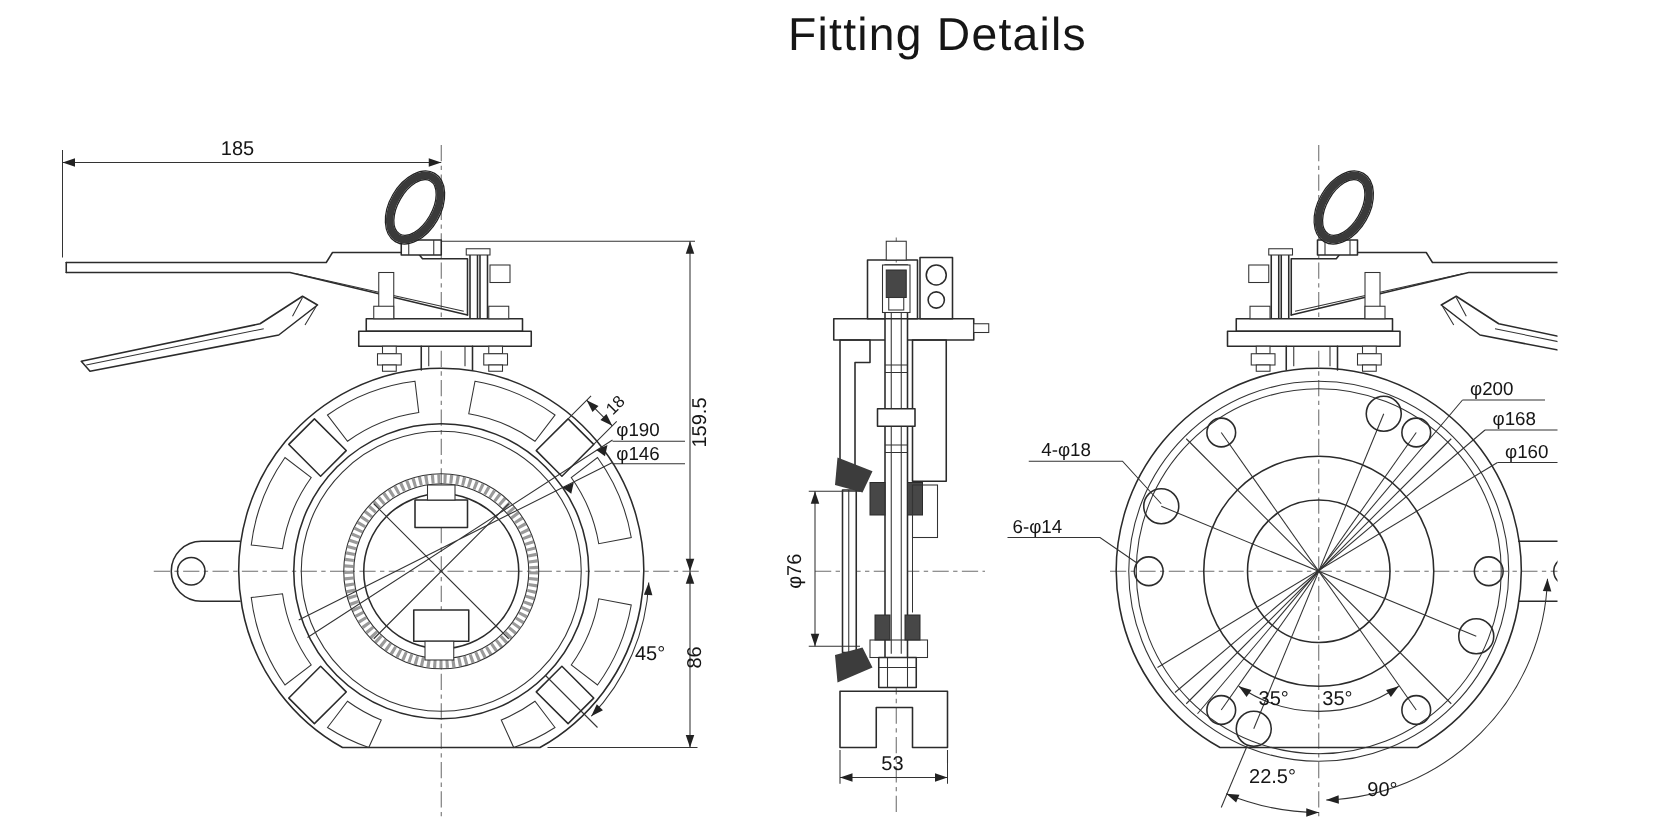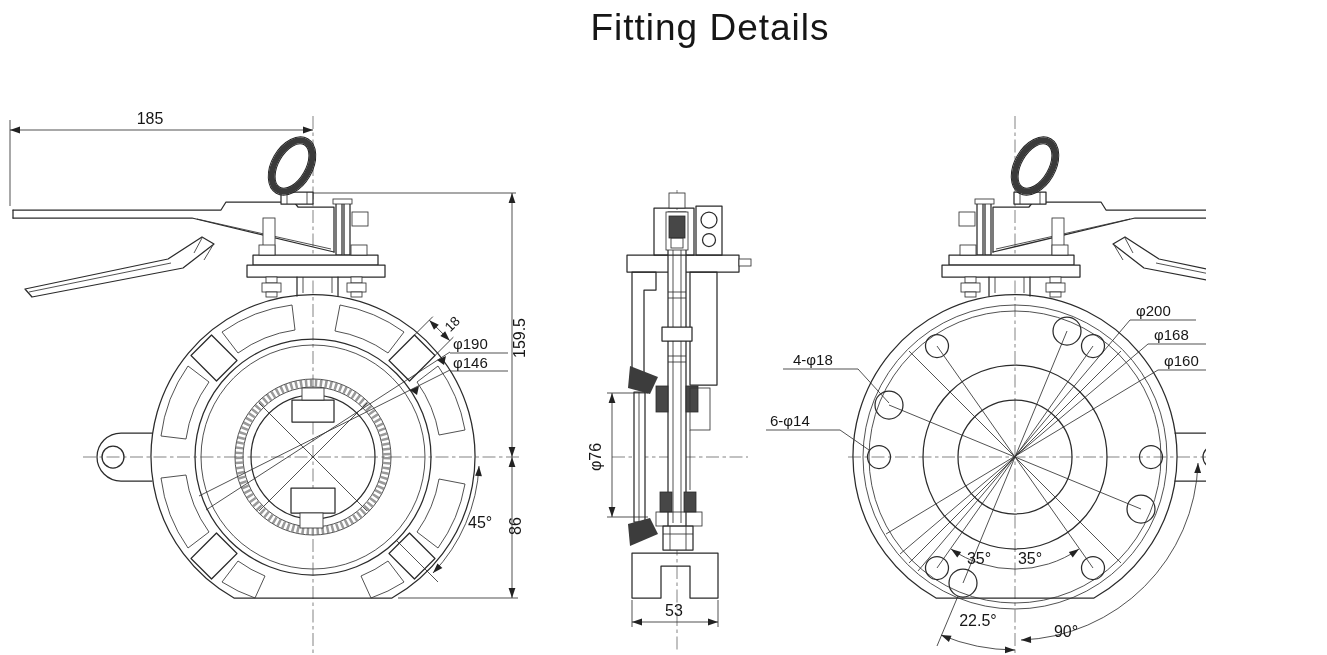--- a/index.html
+++ b/index.html
@@ -1,17 +1,17 @@
 <!DOCTYPE html>
 <html><head>
 <meta charset="utf-8">
 <style>
   html,body{margin:0;padding:0;background:#fff;}
   .stage{position:relative;width:1206px;height:655px;background:#fff;overflow:hidden;
-         font-family:"Liberation Sans",sans-serif;}
+         font-family:"Liberation Sans",sans-serif;margin-left:40px;}
   svg{display:block}
   svg text{font-family:"Liberation Sans",sans-serif;fill:#161616;}
   .title-t{font-size:37px;font-weight:500;letter-spacing:1px;}
   .dim-t{font-size:16px;}
   .dim-s{font-size:15px;}
   .dim-xs{font-size:13.5px;}
   .ln{stroke:#2b2b2b;stroke-width:1.25;fill:none;stroke-linejoin:round;stroke-linecap:round;}
   .tn{stroke:#333;stroke-width:.85;fill:none;}
   .cl{stroke:#6e6e6e;stroke-width:.85;fill:none;stroke-dasharray:13 3.5 3.5 3.5;}
   .dm{stroke:#333;stroke-width:.85;fill:none;}

